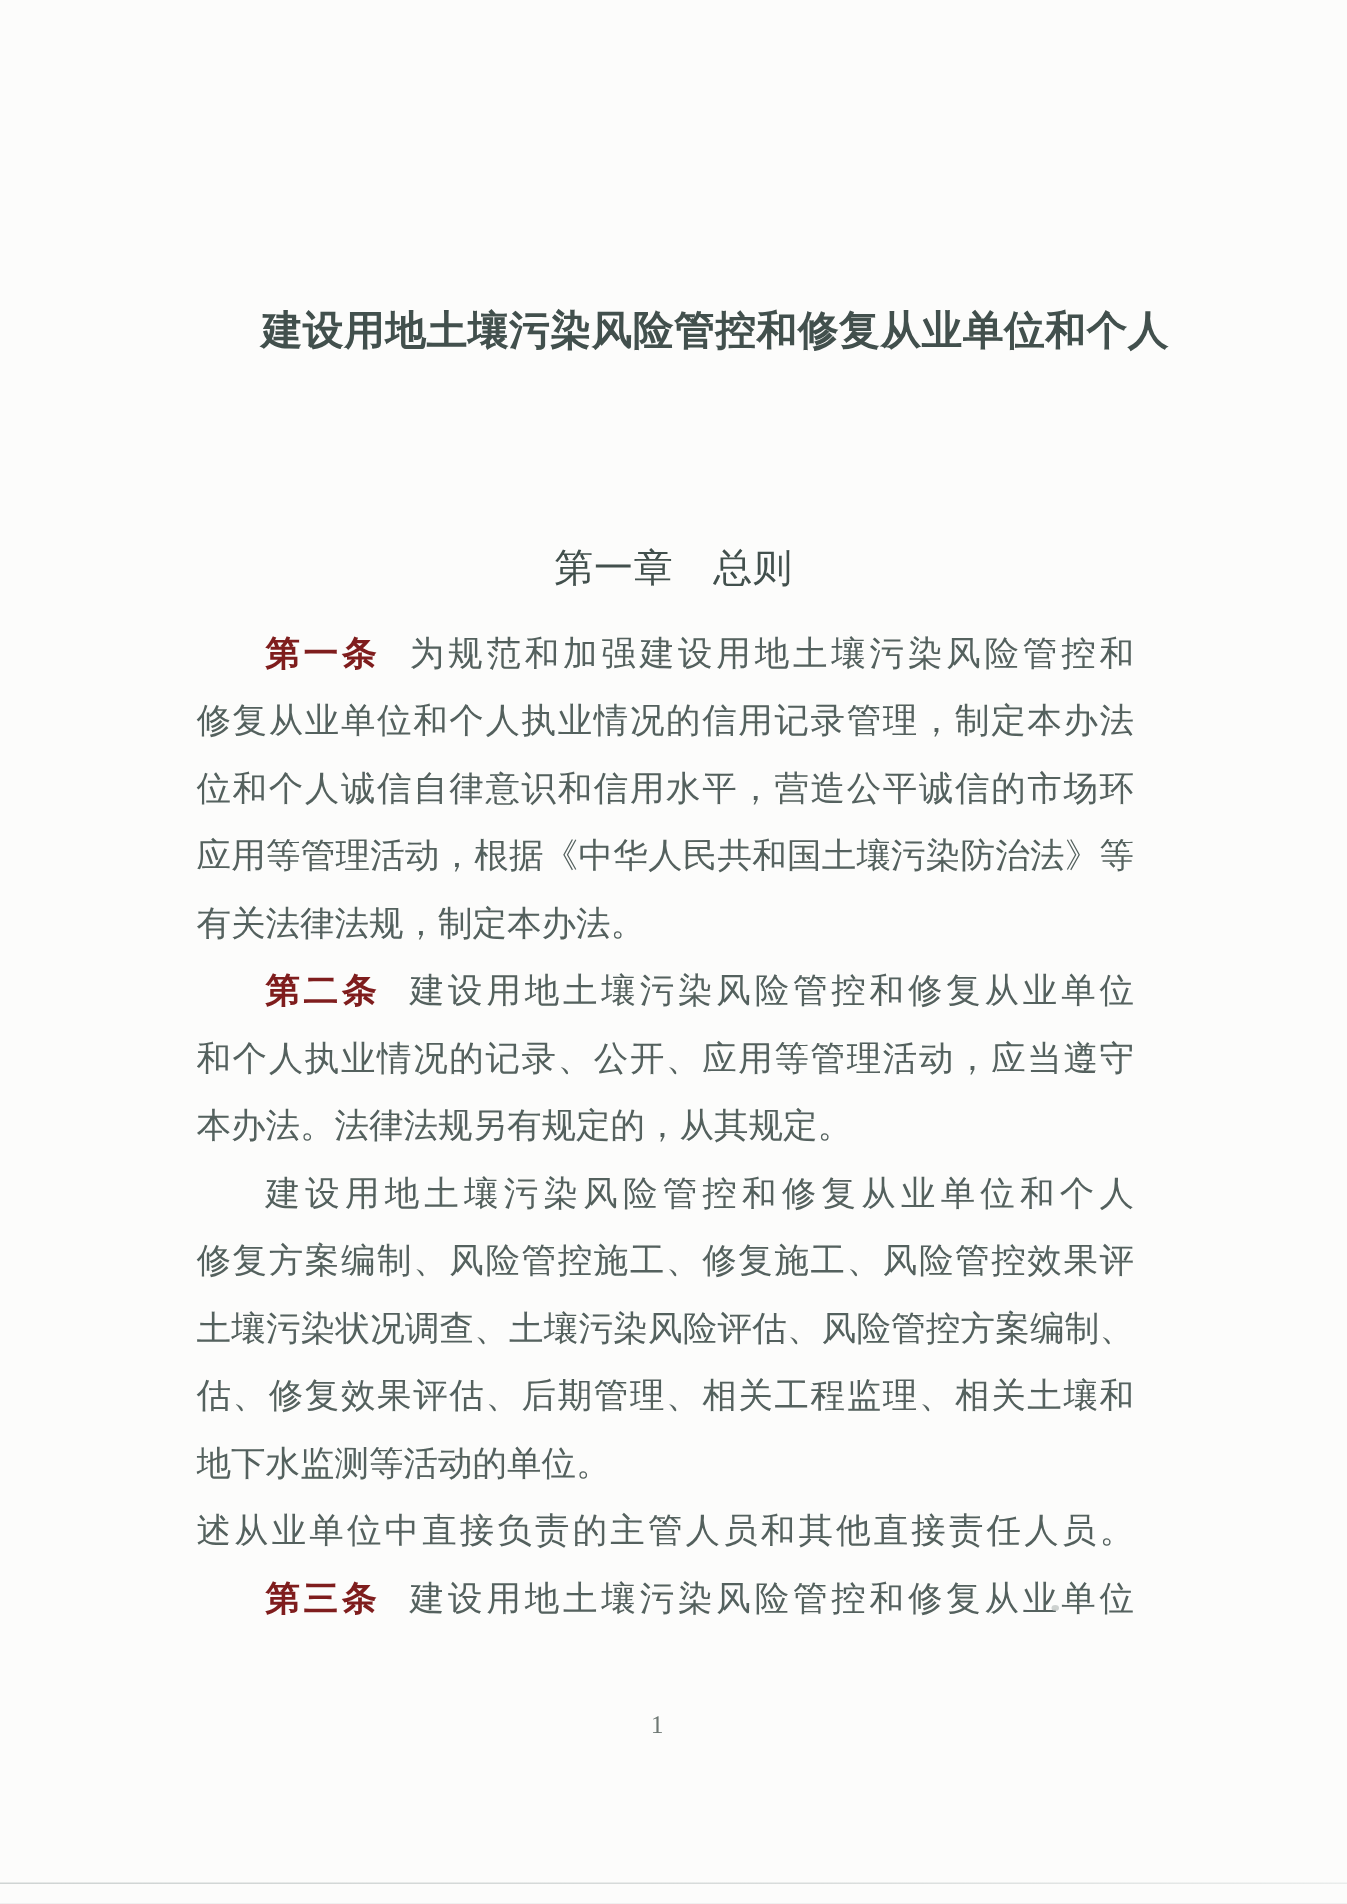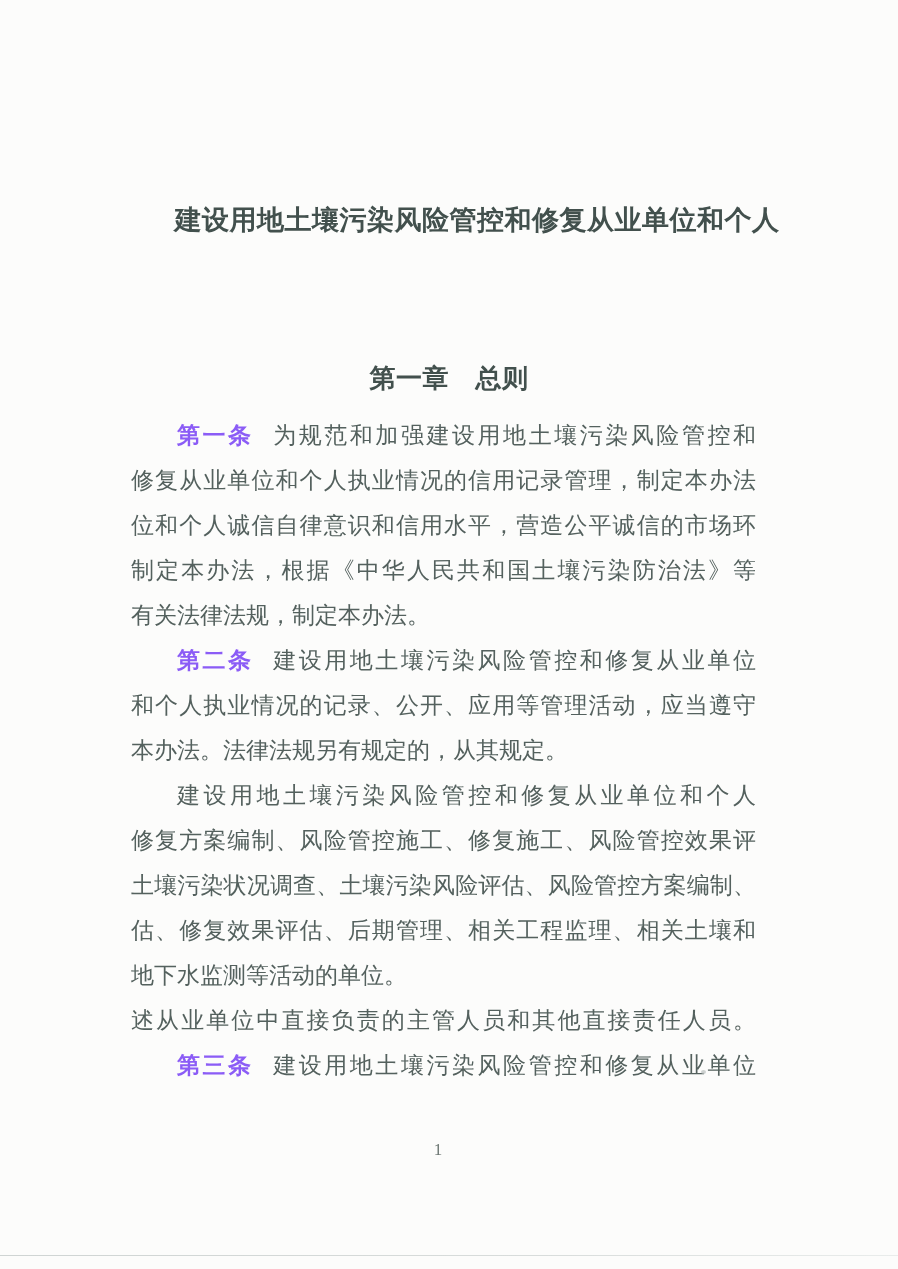--- a/index.html
+++ b/index.html
@@ -34,21 +34,21 @@
   }
   .chapter-heading {
     position: absolute;
     left: 0;
     top: 356px;
     width: 898px;
     height: 45px;
     line-height: 45px;
     text-align: center;
     font-family: "Liberation Sans", sans-serif;
-    font-weight: bold;
+    font-weight: normal;
     font-size: 26px;
     color: #42504d;
     letter-spacing: 0.5px;
   }
   .body-block {
     position: absolute;
     left: 131px;
     top: 413px;
     width: 625px;
     font-size: 23px;
@@ -65,21 +65,21 @@
     text-align: justify;
     text-align-last: justify;
     text-justify: inter-character;
   }
   .line.indent {
     text-indent: 2em;
   }
   .article-label {
     font-family: "Liberation Sans", sans-serif;
     font-weight: bold;
-    color: #8b5cf6;
+    color: #7f1d1d;
     margin-right: 0.85em;
   }
   .page-number {
     position: absolute;
     left: 0;
     top: 1136px;
     width: 876px;
     height: 28px;
     line-height: 28px;
     text-align: center;
@@ -113,21 +113,21 @@
   <div class="title-block">
     <div class="title-line">建设用地土壤污染风险管控和修复从业单位和个人</div>
   </div>
 
   <div class="chapter-heading">第一章　总则</div>
 
   <div class="body-block">
     <div class="line indent fill"><span class="article-label">第一条</span><span>为规范和加强建设用地土壤污染风险管控和</span></div>
     <div class="line fill"><span>修复从业单位和个人执业情况的信用记录管理，制定本办法</span></div>
     <div class="line fill"><span>位和个人诚信自律意识和信用水平，营造公平诚信的市场环</span></div>
-    <div class="line fill"><span>制定本办法，根据《中华人民共和国土壤污染防治法》等</span></div>
+    <div class="line fill"><span>应用等管理活动，根据《中华人民共和国土壤污染防治法》等</span></div>
     <div class="line"><span>有关法律法规，制定本办法。</span></div>
     <div class="line indent fill"><span class="article-label">第二条</span><span>建设用地土壤污染风险管控和修复从业单位</span></div>
     <div class="line fill"><span>和个人执业情况的记录、公开、应用等管理活动，应当遵守</span></div>
     <div class="line"><span>本办法。法律法规另有规定的，从其规定。</span></div>
     <div class="line indent fill"><span>建设用地土壤污染风险管控和修复从业单位和个人</span></div>
     <div class="line fill"><span>修复方案编制、风险管控施工、修复施工、风险管控效果评</span></div>
     <div class="line fill"><span>土壤污染状况调查、土壤污染风险评估、风险管控方案编制、</span></div>
     <div class="line fill"><span>估、修复效果评估、后期管理、相关工程监理、相关土壤和</span></div>
     <div class="line"><span>地下水监测等活动的单位。</span></div>
     <div class="line fill"><span>述从业单位中直接负责的主管人员和其他直接责任人员。</span></div>

